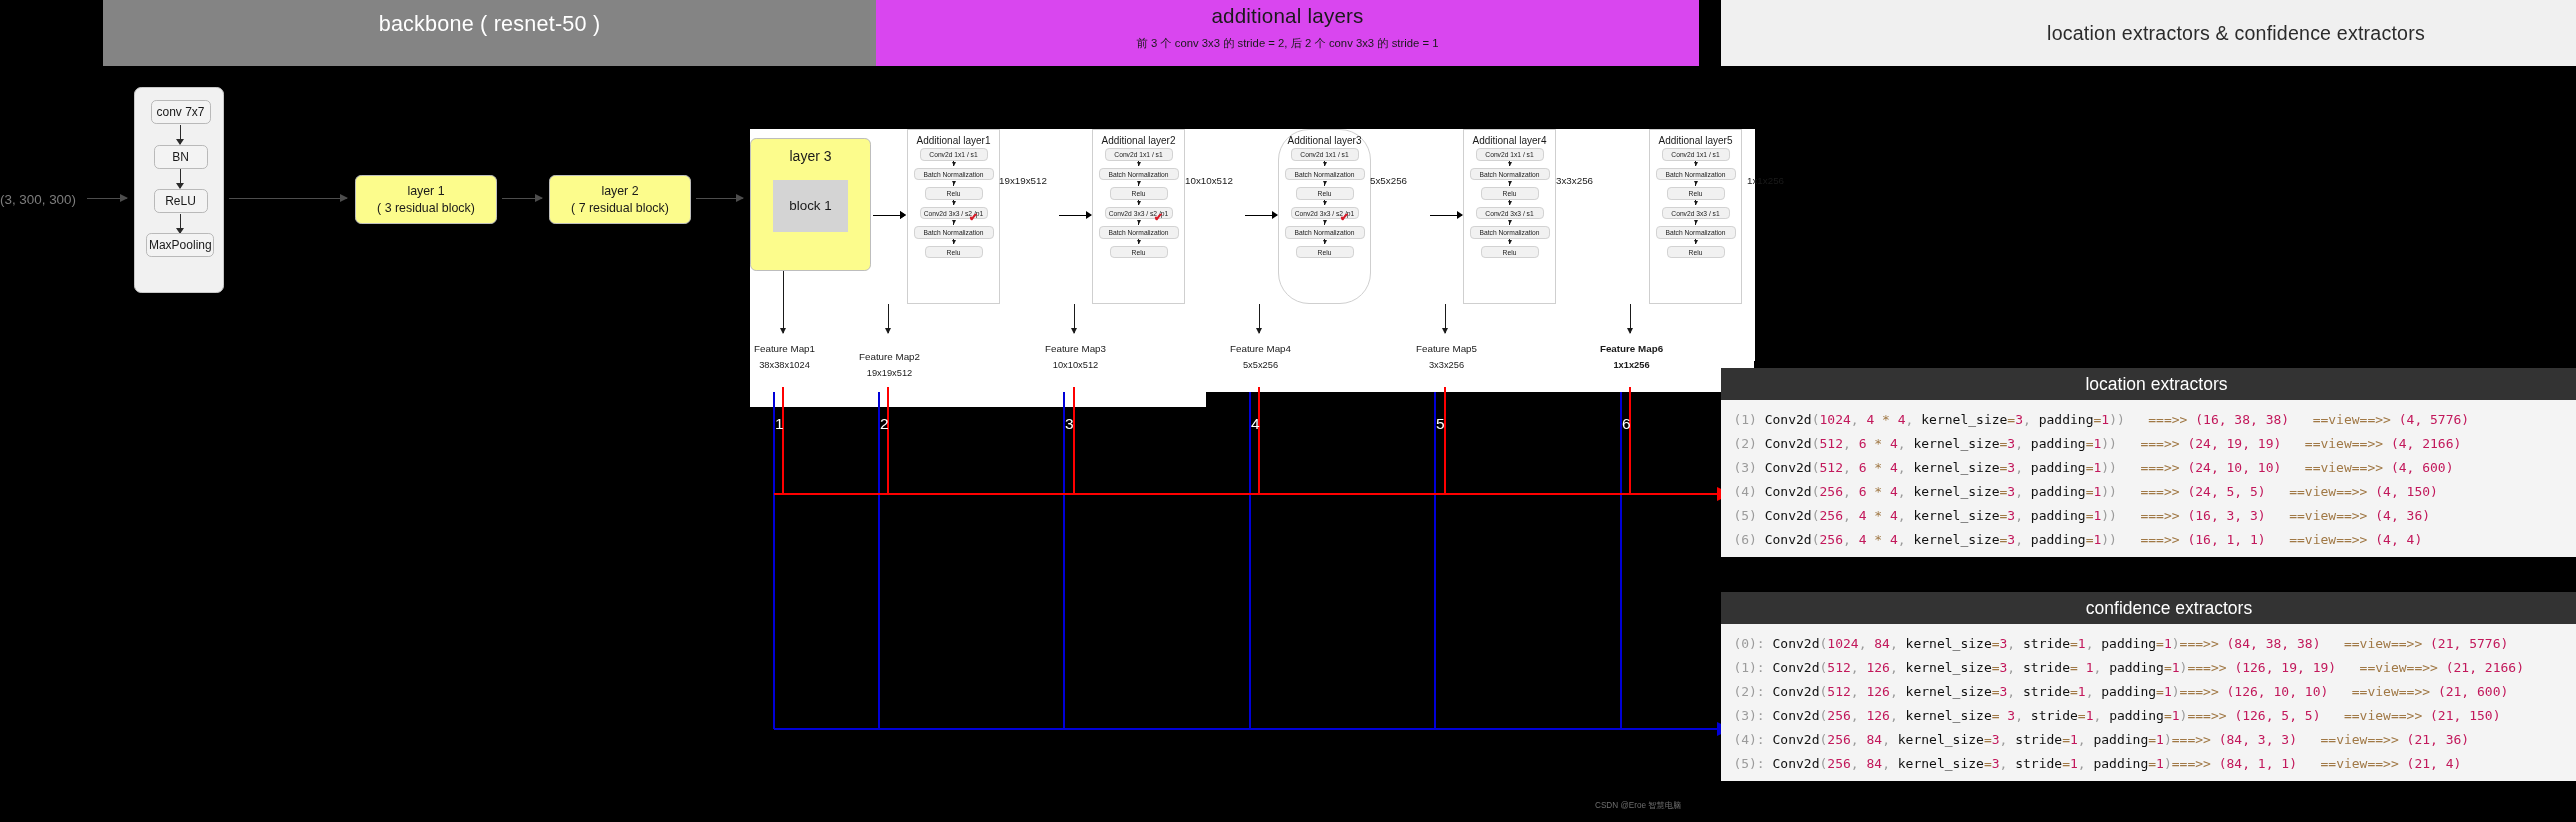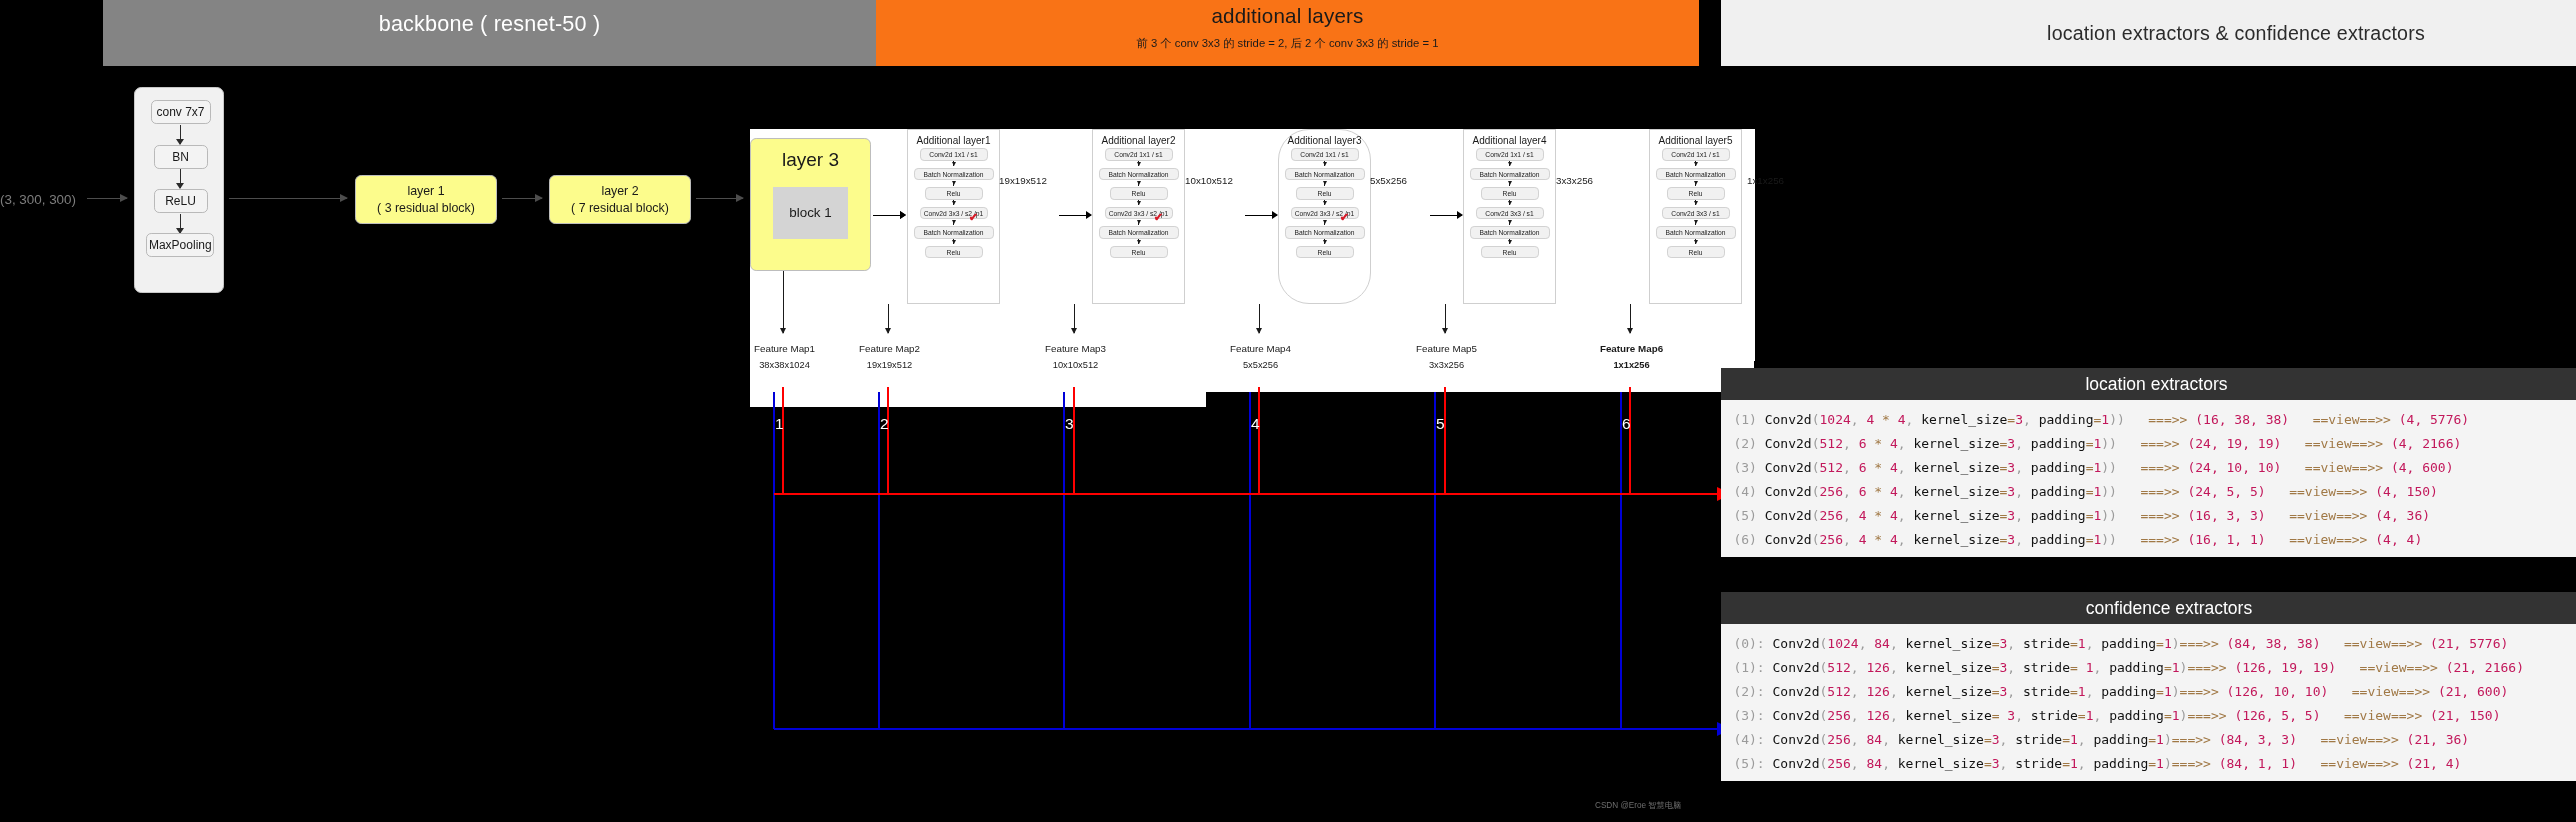--- a/index.html
+++ b/index.html
@@ -7,21 +7,21 @@
     width: 2916px; height: 822px;
     background: #000;
     font-family: "Liberation Sans", sans-serif;
     overflow: hidden;
   }
   #root { position: relative; width: 2916px; height: 822px; background:#000; }
 
   
   .band { position: absolute; top: 0; height: 66px; }
   #band-backbone { left: 103px; width: 773px; background: #848484; }
-  #band-additional { left: 876px; width: 823px; background: #f97316; }
+  #band-additional { left: 876px; width: 823px; background: #d946ef; }
   #band-extractors { left: 1721px; width: 1030px; background: #f0f0f0; }
 
   .band-title {
     position: absolute; left: 0; right: 0; text-align: center;
     font-size: 21.6px; letter-spacing: 0.2px;
   }
   #band-backbone .band-title { color: #ffffff; top: 11.3px; }
   #band-additional .band-title { color: #1a1a1a; top: 4.1px; font-size: 20.6px; }
   #band-additional .band-sub {
     position:absolute; left:0; right:0; text-align:center; top:36px;
@@ -71,21 +71,21 @@
     border-radius: 6.2px; text-align: center; color: #1a1a1a;
     font-size: 12.4px; display:flex; flex-direction:column; align-items:center;
     justify-content:center; line-height: 1.35;
   }
   #layer1 { left: 355px; top: 175px; width: 142px; height: 49px; }
   #layer2 { left: 549px; top: 175px; width: 142px; height: 49px; }
   #layer3 {
     left: 750px; top: 138px; width: 121px; height: 133px;
     justify-content: flex-start; padding-top: 8.2px;
   }
-  #layer3 .l3-title { font-size: 19px; }
+  #layer3 .l3-title { font-size: 14px; }
   #layer3 .l3-block {
     margin-top: 14.4px; width: 75px; height: 52px; background: #d4d4d4;
     display:flex; align-items:center; justify-content:center; font-size: 13.4px;
   }
 
   
   #addl-canvas {
     position: absolute; left: 750px; top: 129px; width: 1005px; height: 232px;
     background: #ffffff;
   }
@@ -330,21 +330,21 @@
   <div id="fm-host">
       <div class="fm-drop" style="left: 783px; top: 271px; height: 62px;"></div>
       <div class="fm-label" style="left: 746px; top: 343px; width: 77px;">
         <div class="fm-name">Feature Map1</div>
         <div class="fm-dim">38x38x1024</div>
       </div>
       <div class="vline-red" style="left: 782px; top: 387px; height: 106px;"></div>
       <div class="vline-blue" style="left: 773px; top: 392px; height: 337px;"></div>
       <div class="tick-num" style="left: 769px; top: 415px;">1</div>
       <div class="fm-drop" style="left: 888px; top: 304px; height: 29px;"></div>
-      <div class="fm-label" style="left: 851px; top: 343px; width: 77px;">
+      <div class="fm-label" style="left: 851px; top: 351px; width: 77px;">
         <div class="fm-name">Feature Map2</div>
         <div class="fm-dim">19x19x512</div>
       </div>
       <div class="vline-red" style="left: 887px; top: 387px; height: 106px;"></div>
       <div class="vline-blue" style="left: 878px; top: 392px; height: 337px;"></div>
       <div class="tick-num" style="left: 874px; top: 415px;">2</div>
       <div class="fm-drop" style="left: 1074px; top: 304px; height: 29px;"></div>
       <div class="fm-label" style="left: 1037px; top: 343px; width: 77px;">
         <div class="fm-name">Feature Map3</div>
         <div class="fm-dim">10x10x512</div>

